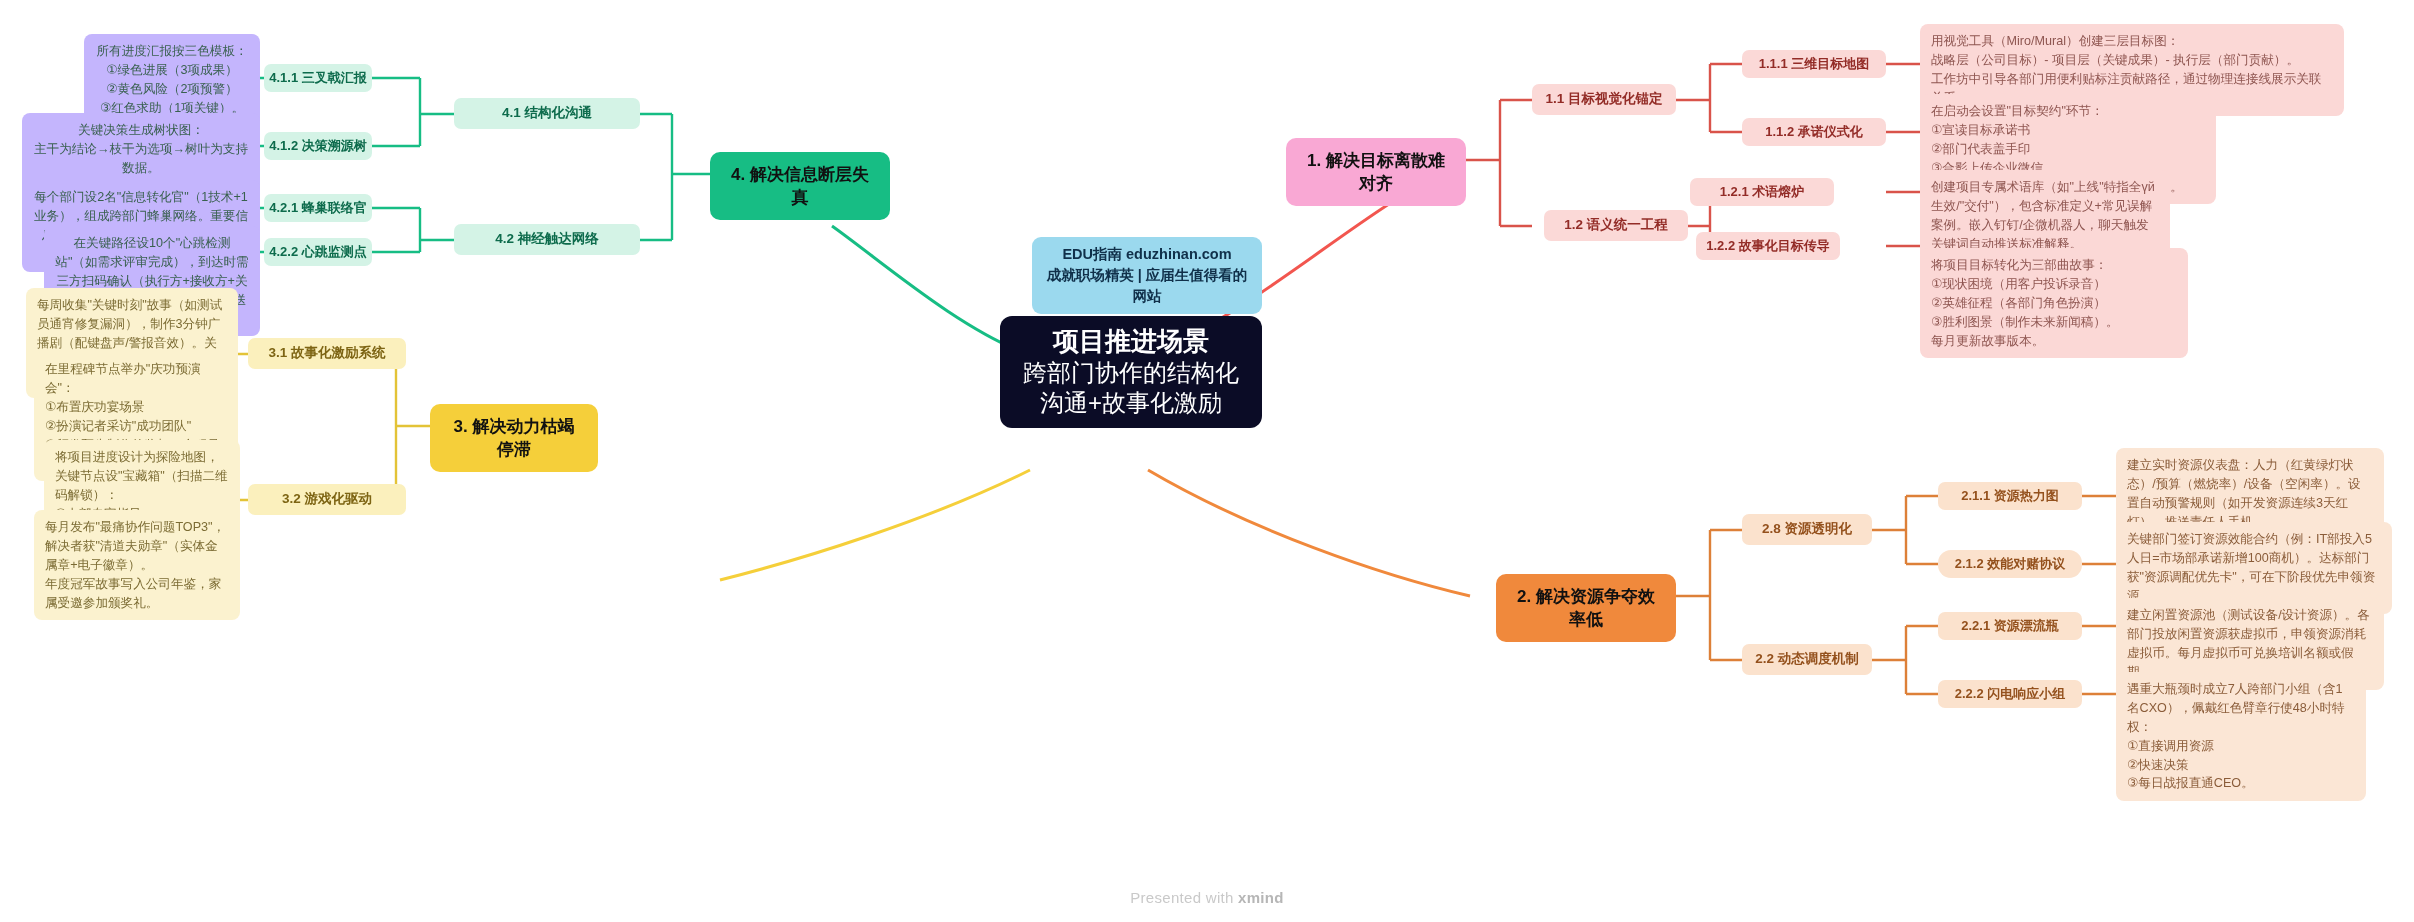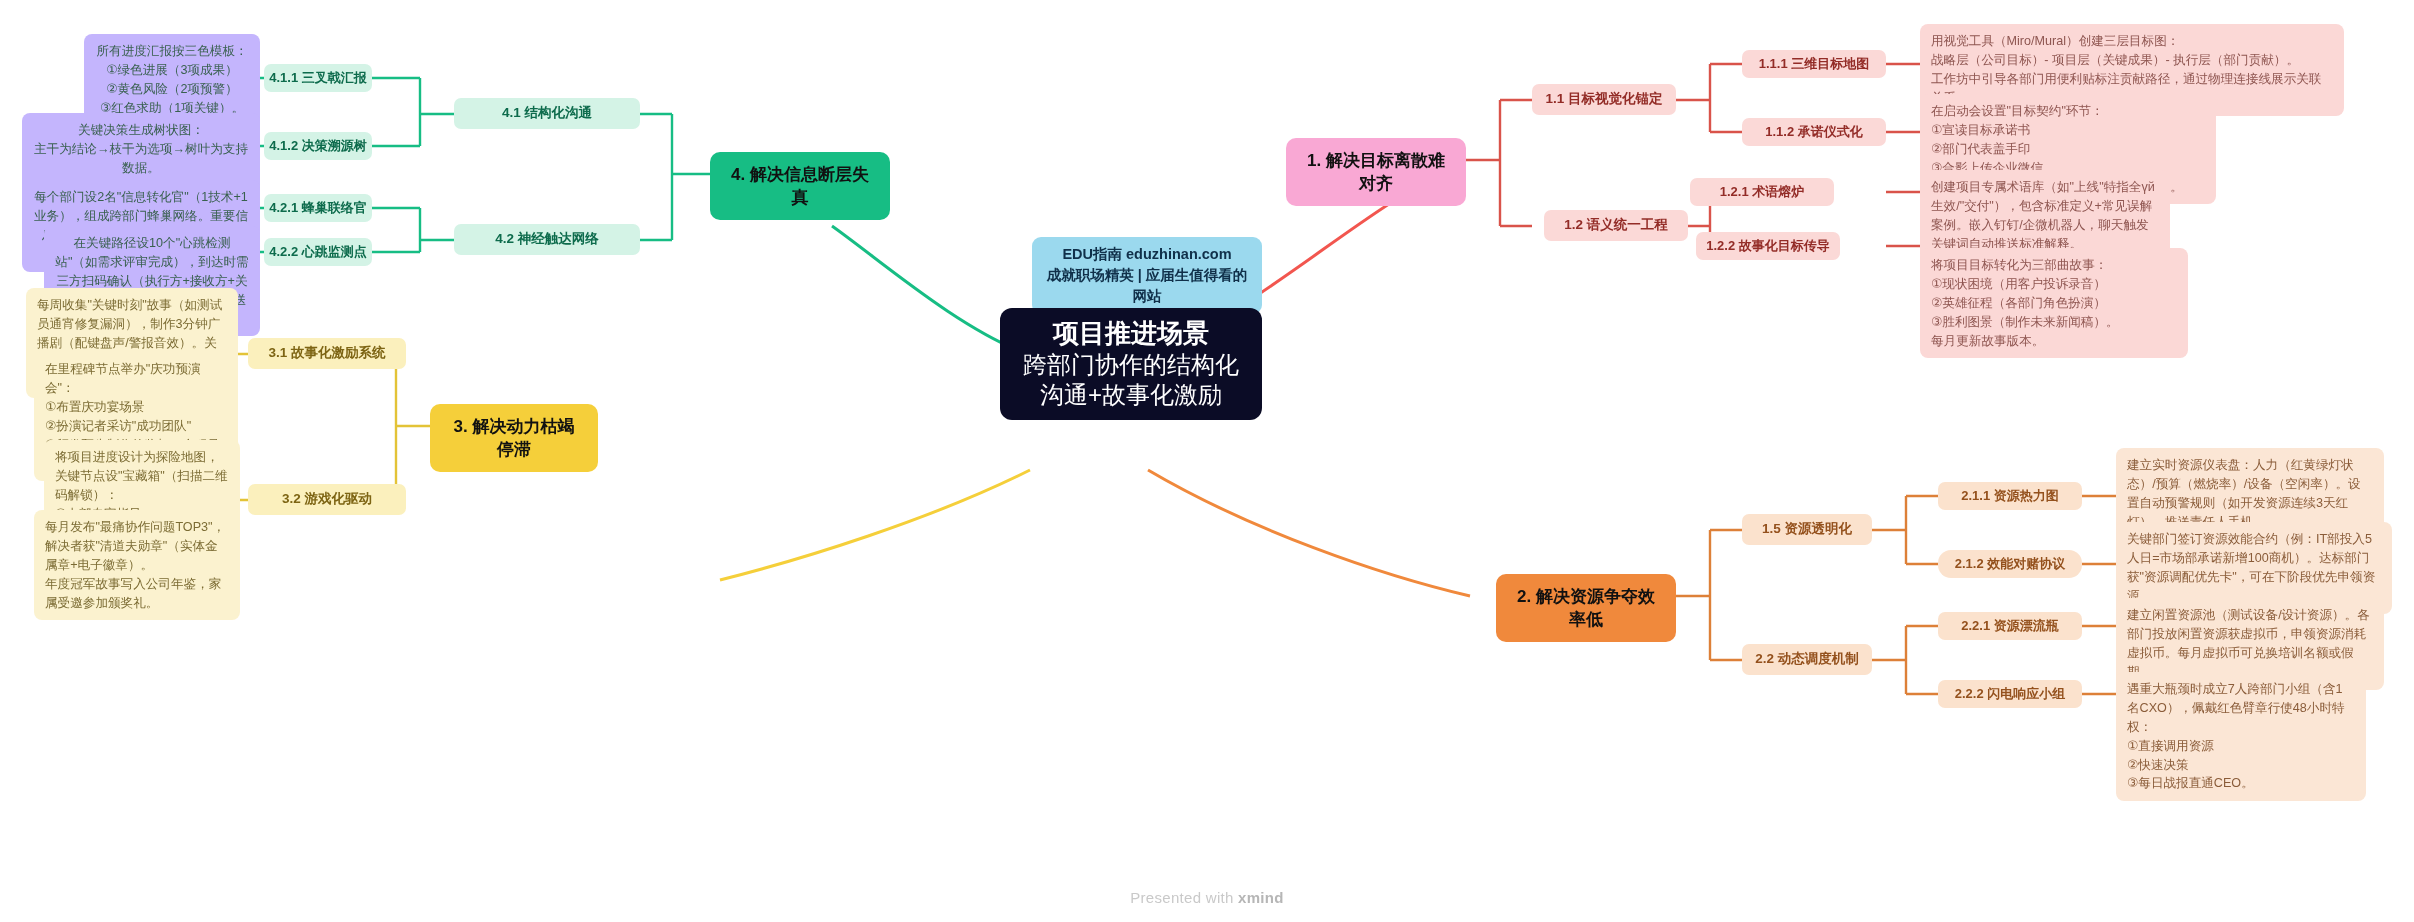--- a/index.html
+++ b/index.html
@@ -123,21 +123,21 @@
     <path d="M1906,530 V496 M1906,530 V564 M1906,660 V626 M1906,660 V694" stroke="#dd8038" stroke-width="2.4" fill="none"></path>
     <path d="M1906,496 H1938 M1906,564 H1938 M1906,626 H1938 M1906,694 H1938" stroke="#dd8038" stroke-width="2.4" fill="none"></path>
     <path d="M2082,496 H2116 M2082,564 H2116 M2082,626 H2116 M2082,694 H2116" stroke="#dd8038" stroke-width="2.4" fill="none"></path>
   </svg>
 
   <div class="node badge" style="left:1032px; top:237px; width:230px;">
     <div>EDU指南  eduzhinan.com</div>
     <div>成就职场精英 | 应届生值得看的网站</div>
   </div>
 
-  <div class="node central" style="left:1000px; top:308px; width:262px; height:112px;">
+  <div class="node central" style="left:1000px; top:316px; width:262px; height:112px;">
     <div class="t1">项目推进场景</div>
     <div class="t2">跨部门协作的结构化沟通+故事化激励</div>
   </div>
 
   <div class="node main-pill mp-green" style="left:710px; top:152px; width:180px;">
     <span>4. 解决信息断层失真</span>
   </div>
 
   <div class="node l2 l2-green" style="left:454px; top:98px; width:186px;">
     <span>4.1 结构化沟通</span>
@@ -244,21 +244,21 @@
 ①现状困境（用客户投诉录音）
 ②英雄征程（各部门角色扮演）
 ③胜利图景（制作未来新闻稿）。
 每月更新故事版本。</div>
 
   <div class="node main-pill mp-orange" style="left:1496px; top:574px; width:180px;">
     <span>2. 解决资源争夺效率低</span>
   </div>
 
   <div class="node l2 l2-orange" style="left:1742px; top:514px; width:130px;">
-    <span>1.5 资源透明化</span>
+    <span>2.8 资源透明化</span>
   </div>
   <div class="node l2 l2-orange" style="left:1742px; top:644px; width:130px;">
     <span>2.2 动态调度机制</span>
   </div>
 
   <div class="node l3 l3-orange" style="left:1938px; top:482px; width:144px;">
     <span>2.1.1 资源热力图</span>
   </div>
   <div class="node l3 l3-orange" style="left:1938px; top:550px; width:144px;border-radius:13px;">
     <span>2.1.2 效能对赌协议</span>

